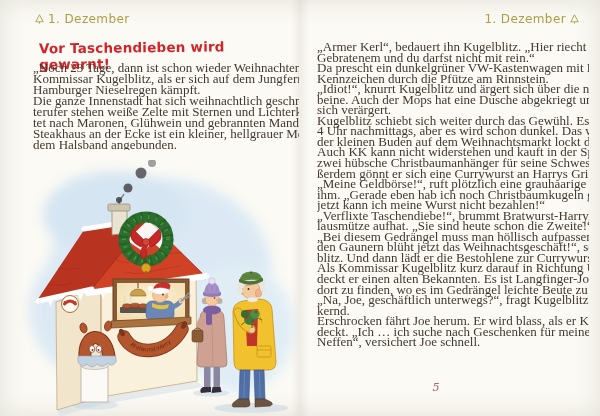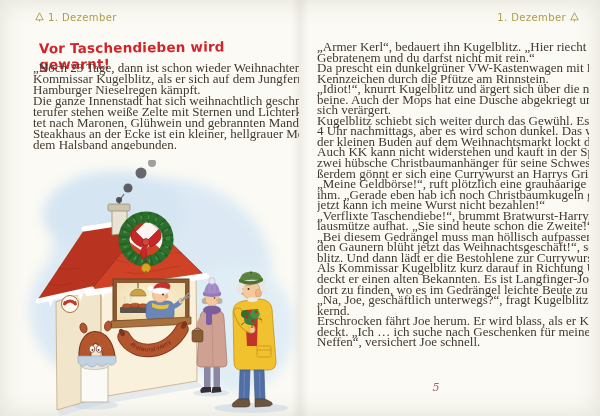--- a/index.html
+++ b/index.html
@@ -12,22 +12,22 @@
   .gutter {
     position:absolute; left:291px; top:0; width:18px; height:416px;
     background:linear-gradient(to right, rgba(0,0,0,0), rgba(110,100,80,.09) 50%, rgba(0,0,0,0));
     pointer-events:none;
   }
   .page { position:absolute; top:0; width:300px; height:416px; overflow:hidden; }
   .page.left { left:0; }
   .page.right { left:300px; }
 
   .header {
-    position:absolute; top:12px; display:flex; gap:4px;
-    font-family:"DejaVu Sans", sans-serif; font-size:10px; letter-spacing:.4px;
+    position:absolute; top:12px; display:flex; align-items:center; gap:4px;
+    font-family:"DejaVu Sans", sans-serif; font-size:12px; letter-spacing:.4px;
     color:#ad9d46;
   }
   .page.left  .header { left:35px; }
   .page.right .header { right:21px; }
   .tree-icon { display:inline-block; line-height:0; }
 
   .title {
     position:absolute; left:39px; top:39px; width:250px;
     font-family:"DejaVu Sans", sans-serif; font-weight:bold; font-size:13.5px;
     color:#d2232a; letter-spacing:.2px; transform:rotate(-.6deg);

